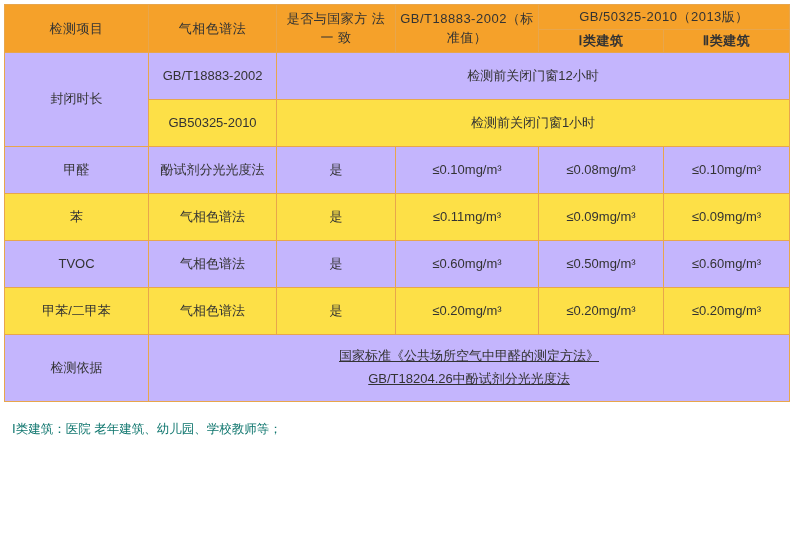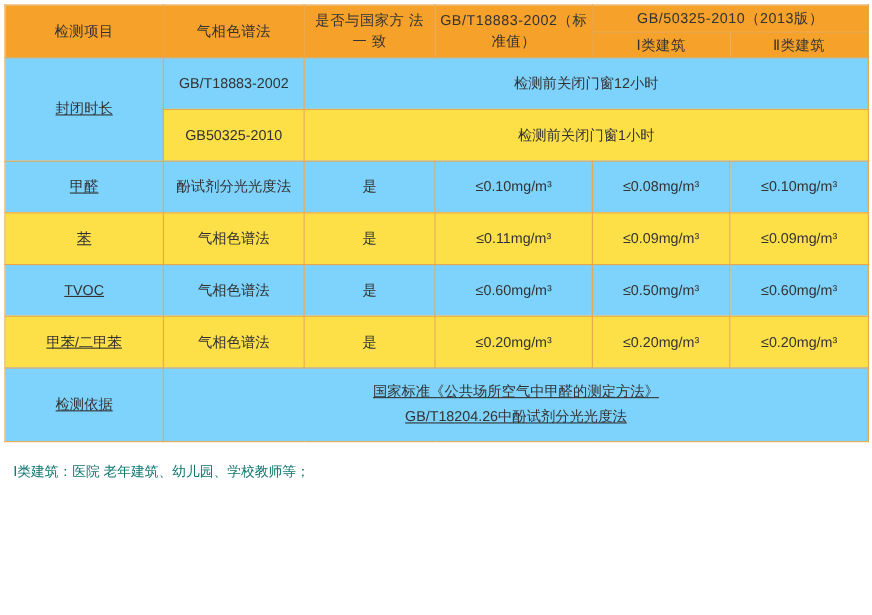--- a/index.html
+++ b/index.html
@@ -38,37 +38,36 @@
   thead th {
     background: #f5a12a;
     color: #ffffff;
     font-size: 14px;
     font-weight: bold;
     border: 1px solid #f0b45c;
     letter-spacing: 0.5px;
   }
   thead th.sub {
     font-size: 13px;
-    font-weight: normal;
+    font-weight: bold;
   }
   thead th.two-line {
     line-height: 1.5;
   }
   
   tbody td {
-    background: #7dd3fc;
+    background: #c4b5fd;
     height: 42px;
   }
   tbody tr.alt td {
     background: #fde047;
   }
   td.item {
     font-size: 14px;
     color: #3a3a3a;
-    text-decoration: underline;
   }
   td.method {
     text-align: left;
     padding-left: 14px;
     font-size: 13px;
   }
   td.method-c {
     text-align: center;
     font-size: 13px;
   }

